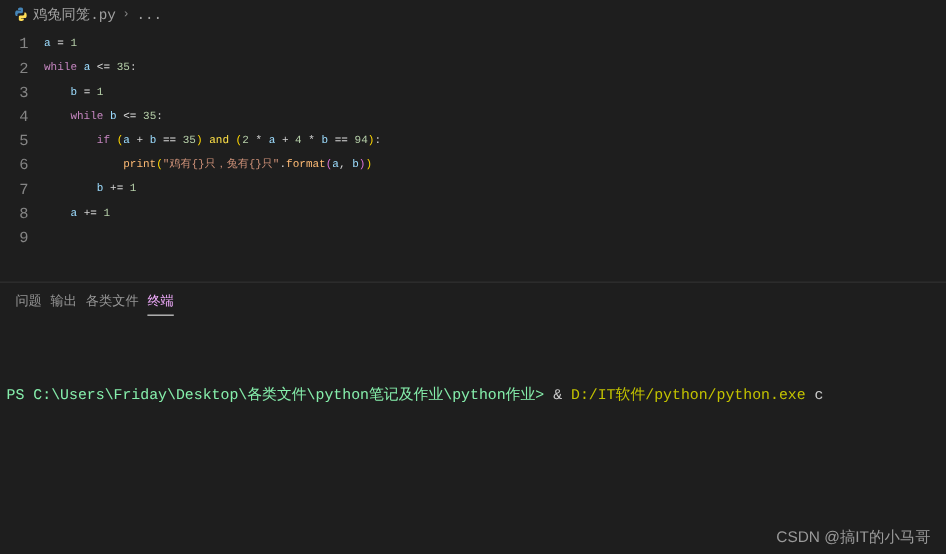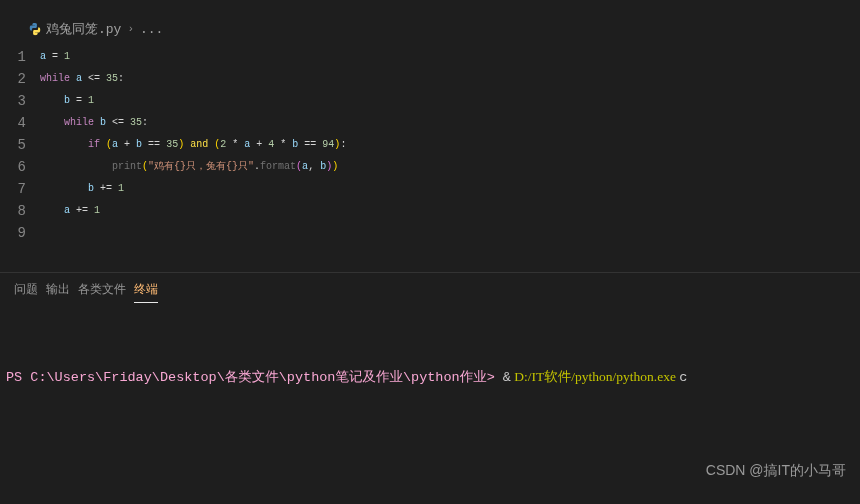--- a/index.html
+++ b/index.html
@@ -9,25 +9,24 @@
       background: #1e1e1e;
       font-family: Consolas, "Courier New", monospace;
       font-size: 14px;
       color: #d4d4d4;
       overflow: hidden;
       position: relative;
     }
     .breadcrumb {
       display: flex;
       align-items: center;
-      padding: 4px 28px;
+      padding: 4px 12px;
       font-size: 13px;
       color: #a0a0a0;
       gap: 4px;
-      margin-top: 16px;
     }
     .breadcrumb .py-icon {
       width: 14px; height: 14px;
       display: inline-flex;
       align-items: center;
     }
     .breadcrumb .chev { color: #888; margin: 0 2px; font-size: 11px; }
     .editor {
       display: flex;
       padding-top: 4px;
@@ -46,52 +45,52 @@
       line-height: 22px;
       font-size: 10px;
       white-space: pre;
     }
     .line { height: 22px; }
     .tk-var { color: #9cdcfe; }
     .tk-num { color: #b5cea8; }
     .tk-op { color: #d4d4d4; }
     .tk-kw { color: #c586c0; }
     .tk-kw2 { color: #fde047; }
-    .tk-fn { color: #737373; }
+    .tk-fn { color: #fdba74; }
     .tk-str { color: #ce9178; }
     .tk-paren-y { color: #ffd700; }
     .tk-paren-p { color: #da70d6; }
     .panel {
       border-top: 1px solid #333;
       margin-top: 28px;
     }
     .panel-tabs {
       display: flex;
       gap: 8px;
       padding: 8px 14px 6px;
       font-size: 12px;
       color: #969696;
       font-family: "Microsoft YaHei", sans-serif;
     }
     .panel-tab { cursor: pointer; padding-bottom: 4px; }
-    .panel-tab.active { color: #fdba74; border-bottom: 1px solid #e7e7e7; }
+    .panel-tab.active { color: #f0abfc; border-bottom: 1px solid #e7e7e7; }
     .terminal {
       padding: 18px 6px 6px;
       font-size: 13.5px;
       line-height: 20px;
       color: #cccccc;
       white-space: pre-wrap;
       word-break: break-all;
     }
-    .term-prompt { color: #f9a8d4; }
+    .term-prompt { color: #86efac; }
     .term-amp { color: #cccccc; }
-    .term-cmd { color: #c3c300; font-family: Liberation Serif, serif; }
+    .term-cmd { color: #c3c300; }
     .watermark {
       position: absolute;
-      bottom: 24px;
+      bottom: 6px;
       right: 14px;
       color: #9a9a9a;
       font-family: "Microsoft YaHei", sans-serif;
       font-size: 14px;
     }
   </style>
 </head>
 <body>
 
 <div class="breadcrumb">

